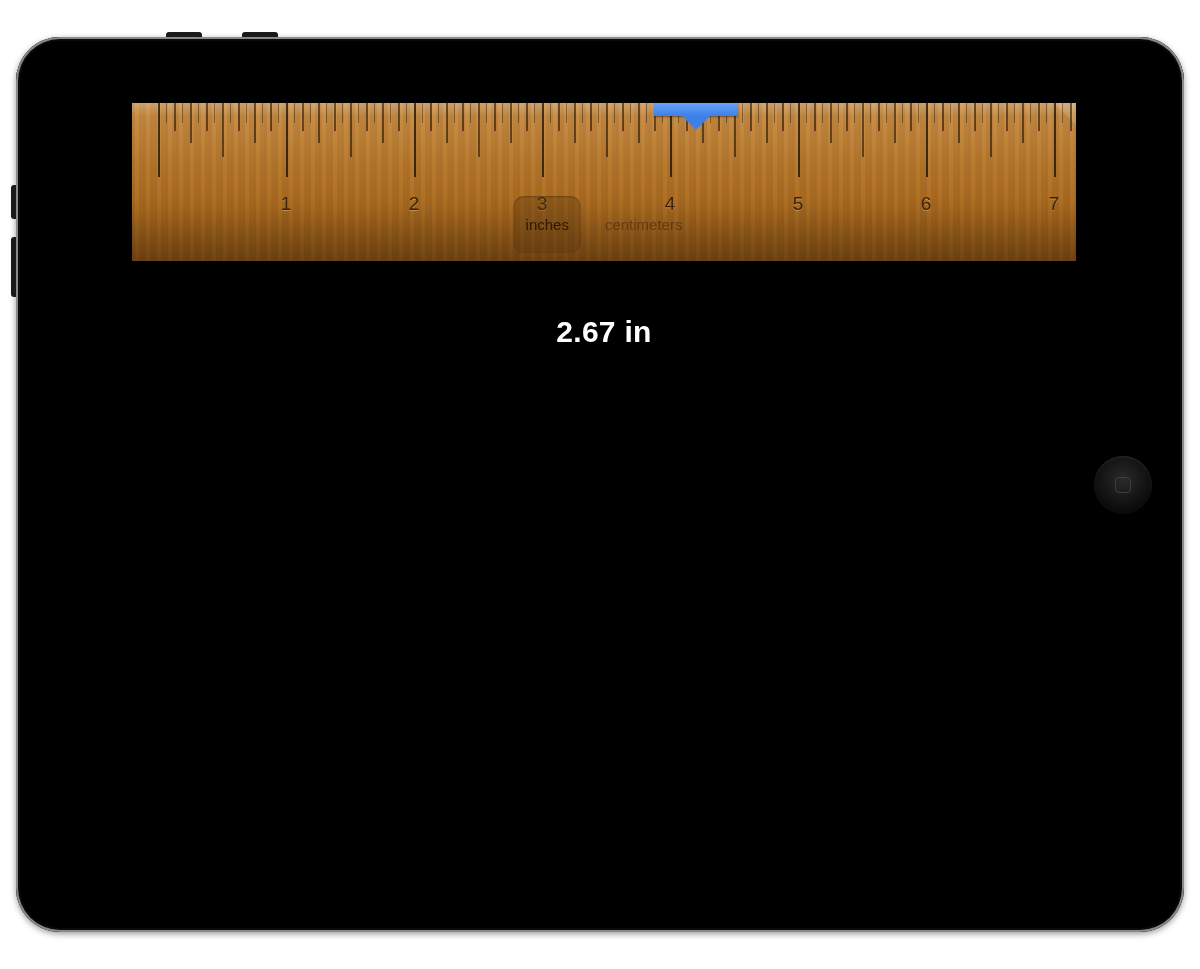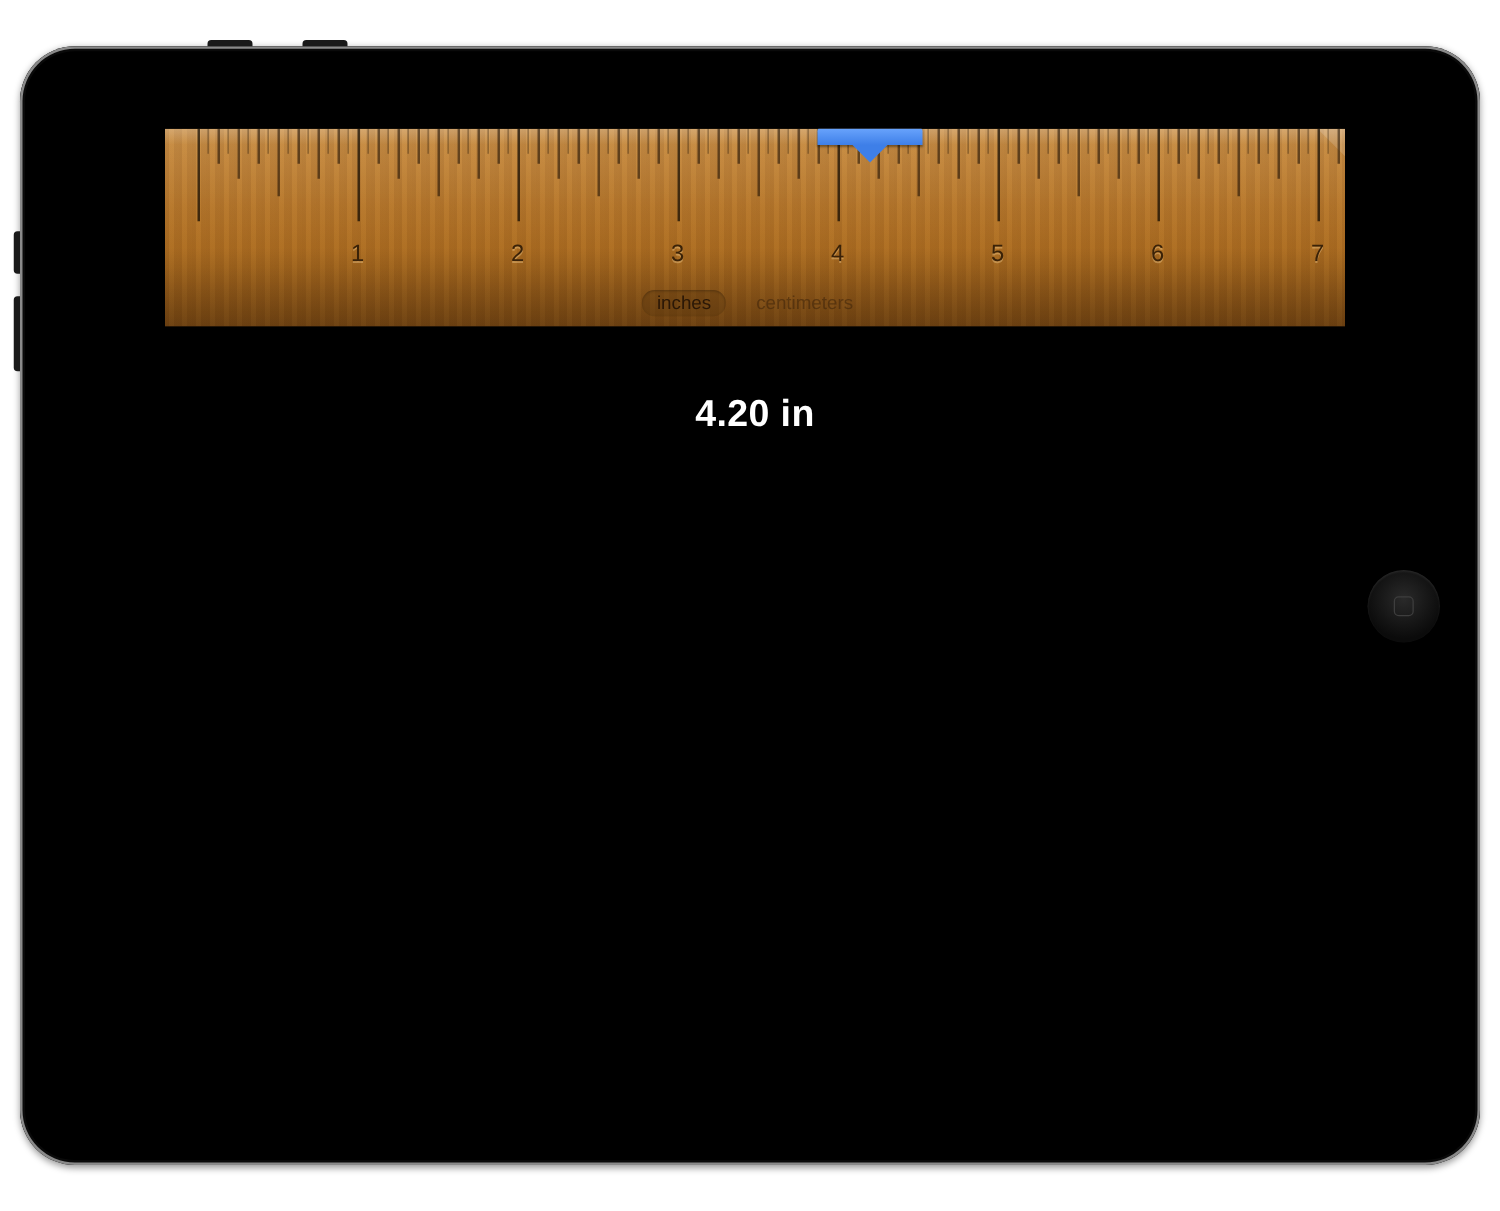--- a/index.html
+++ b/index.html
@@ -128,21 +128,21 @@
       left: 50%;
       transform: translateX(-50%);
       bottom: 8px;
       display: flex;
       gap: 12px;
       align-items: center;
       font-size: 15px;
       color: rgba(60,35,10,0.55);
     }
     .unit-btn {
-      padding: 2px 12px;
+      padding: 20px 12px;
       border-radius: 10px;
       cursor: pointer;
     }
     .unit-btn.active {
       background: rgba(90,55,15,0.35);
       color: #2a1706;
       box-shadow: inset 0 1px 2px rgba(0,0,0,0.25);
     }
     
     .marker {
@@ -326,17 +326,17 @@
           <div class="marker-bar"></div>
           <div class="marker-arrow"></div>
         </div>
 
         <div class="unit-toggle">
           <span class="unit-btn active">inches</span>
           <span class="unit-btn">centimeters</span>
         </div>
       </div>
 
-      <div class="readout">4.20 in</div>
+      <div class="readout">2.67 in</div>
 
     </div>
   </div>
 </div>
 
 </body></html>

